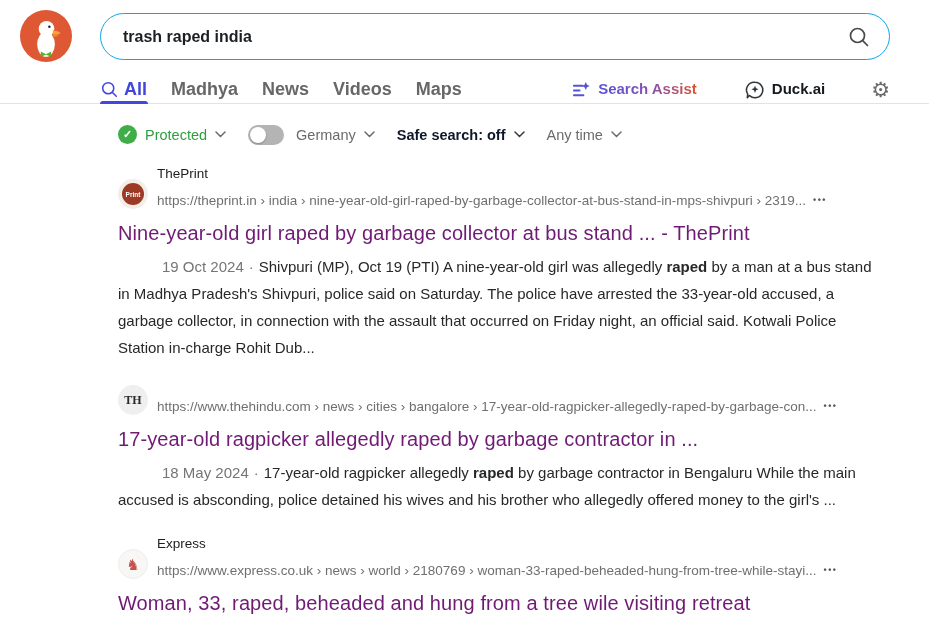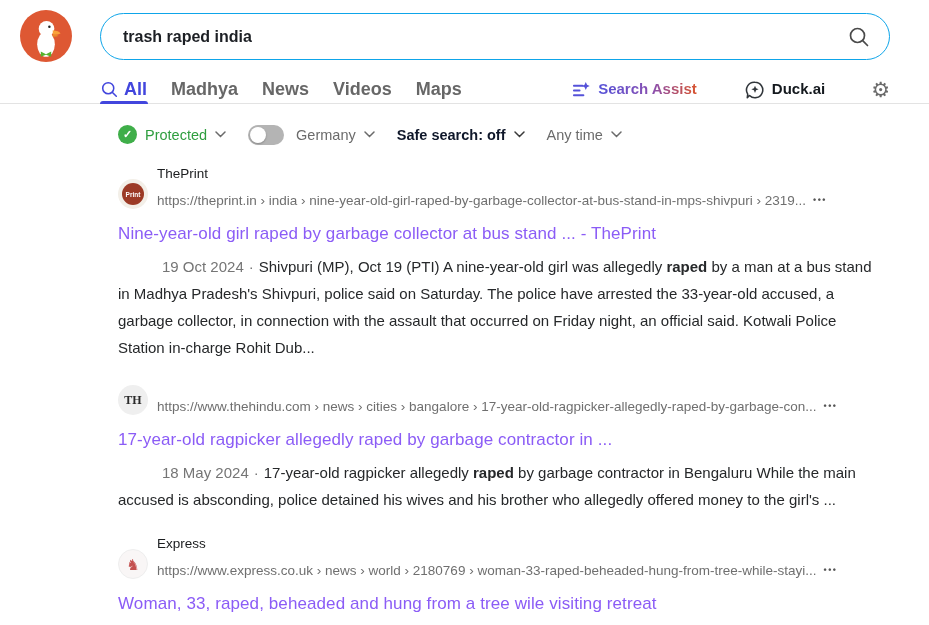--- a/index.html
+++ b/index.html
@@ -92,21 +92,21 @@
   .fav-hindu .fav-inner { font-family:"Liberation Serif", serif; font-size:12px; font-weight:700; color:#2a2a2a; }
   .fav-express { background:#f9f6f6; border:1px solid #eee; }
   .fav-express .fav-inner { font-size:15px; color:#c4504f; line-height:1; }
   .site-name { font-size:13.5px; color:#1b1d1f; line-height:16px; }
   .url-line { font-size:13.5px; color:#6f6f6f; line-height:16px; margin-top:10px; white-space:nowrap; }
   .more-btn {
     display:inline-block; color:#555; font-size:9px; letter-spacing:1.5px;
     margin-left:7px; cursor:pointer; vertical-align:2px; font-weight:700;
   }
   .result-title {
-    display:block; font-size:17px; line-height:23px; color:#8b5cf6;
+    display:block; font-size:20px; line-height:23px; color:#701a75;
     text-decoration:none; margin-top:13px; cursor:pointer;
     font-weight:400; letter-spacing:.1px;
   }
   .snippet { margin-top:8px; font-size:15px; line-height:27px; color:#26282a; }
   .snippet b, .snippet .b { font-weight:700; }
   .date { color:#757575;margin-left:44px; }
   .sep { color:#757575; padding:0 5px; }
 </style>
 </head>
 <body>

